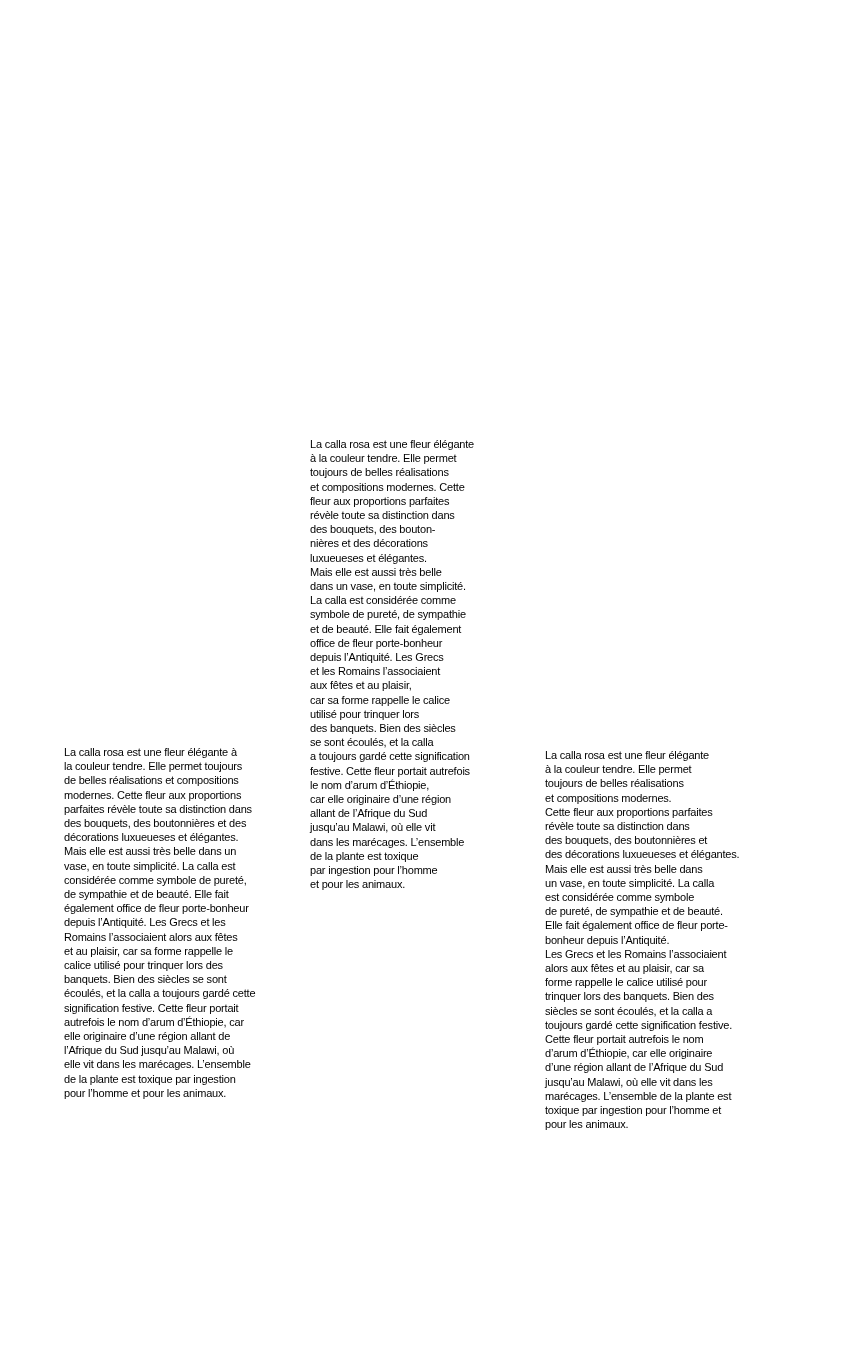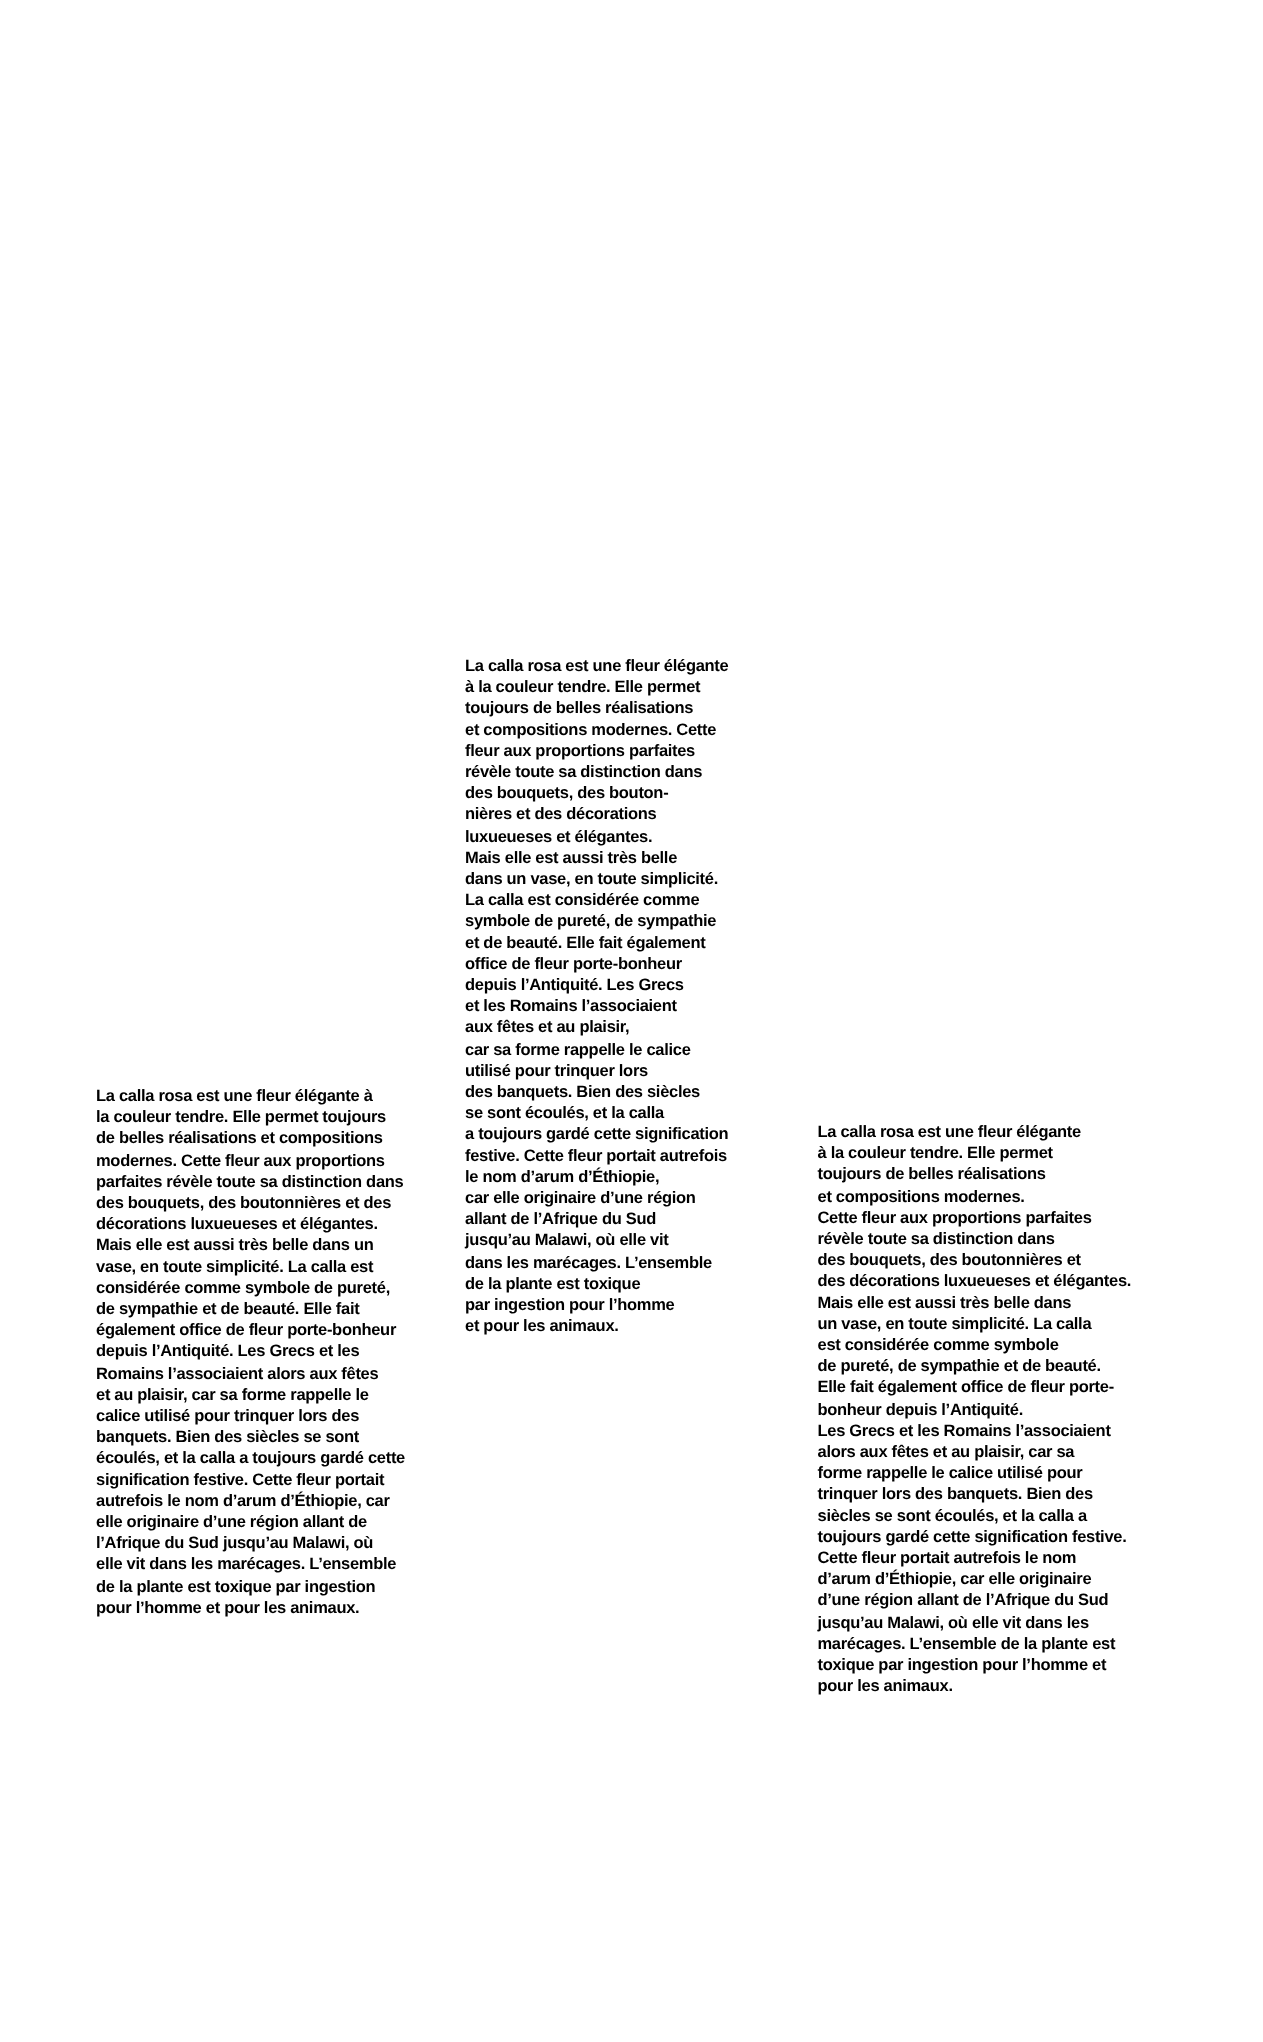--- a/index.html
+++ b/index.html
@@ -15,23 +15,22 @@
     overflow: hidden;
     font-family: "Liberation Sans", "DejaVu Sans", sans-serif;
   }
   .text-block {
     position: absolute;
     font-size: 11px;
     line-height: 14.2px;
     letter-spacing: -0.2px;
     color: #000000;
     white-space: pre; 
-    font-weight: bold;
   }
-  .text-block-left   { left: 64px;  top: 724px; width: 215px; }
+  .text-block-left   { left: 64px;  top: 745px; width: 215px; }
   .text-block-middle { left: 310px; top: 437px; width: 195px; }
   .text-block-right  { left: 545px; top: 748px; width: 215px; }
 </style>
 </head>
 <body>
 
 <div class="page">
   <div class="text-block text-block-left">La calla rosa est une fleur élégante à
 la couleur tendre. Elle permet toujours
 de belles réalisations et compositions

